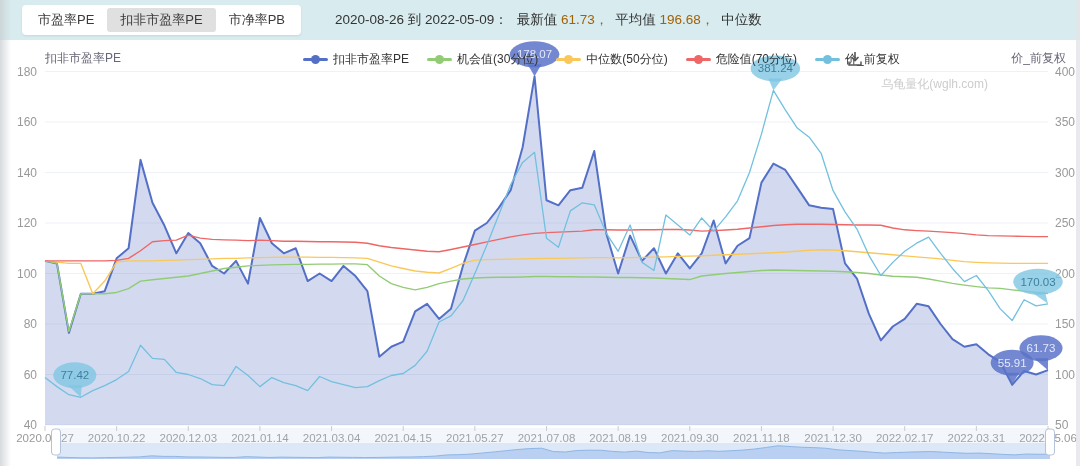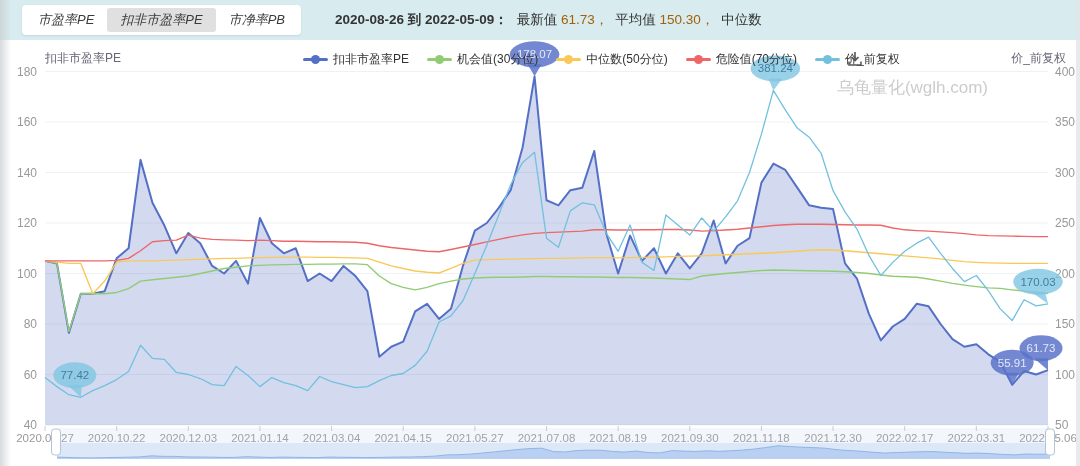--- a/index.html
+++ b/index.html
@@ -6,56 +6,56 @@
   .page{position:relative;width:1080px;height:466px;overflow:hidden;background:#fff;
         font-family:"Liberation Sans","DejaVu Sans",sans-serif;}
   .edge-left{position:absolute;left:0;top:0;width:11px;height:466px;z-index:50;
         background:linear-gradient(to right,#c9ced1,rgba(240,243,243,0));opacity:.75;pointer-events:none;}
   .edge-right{position:absolute;right:0;top:0;width:4px;height:466px;z-index:50;background:#e2e5e8;opacity:.8;}
   
   .topbar{position:absolute;left:0;top:0;width:1080px;height:40px;background:#d8ebee;
           display:flex;align-items:center;box-sizing:border-box;padding-left:22px;}
   .btn-group{display:inline-flex;background:#fff;border-radius:4px;padding:3px;
              box-shadow:0 1px 2px rgba(60,90,100,.12);margin-right:34px;}
-  .btn{padding:3px 13px;font-size:13px;color:#3a3a3a;border-radius:3px;white-space:nowrap;cursor:pointer;font-style:italic;}
+  .btn{padding:3px 13px;font-size:13px;color:#3a3a3a;border-radius:3px;white-space:nowrap;cursor:pointer;}
   .btn.sel{background:#e0e0e0;}
   .stats{font-size:13.5px;color:#333;white-space:nowrap;}
   .stats .st-label{margin-left:7px;}
   .stats .st-val{color:#a16207;}
-  .stats .st-date{color:#333;margin-right:2px;font-weight:bold;}
+  .stats .st-date{color:#333;margin-right:2px;}
   
   .chart{position:absolute;left:0;top:40px;width:1080px;height:426px;background:#fff;}
   .axis-name{position:absolute;top:10px;font-size:12px;color:#667;}
   .axis-name.left{left:45px;}
   .axis-name.right{right:14px;}
   .legend{position:absolute;left:303px;top:11px;display:flex;gap:18px;align-items:center;z-index:3;}
   .lgd-item{display:flex;align-items:center;cursor:pointer;}
   .lgd-marker{position:relative;width:25px;height:11px;margin-right:5px;}
   .lgd-marker .ln{position:absolute;left:0;top:4px;width:25px;height:3px;border-radius:2px;}
   .lgd-marker .dot{position:absolute;left:8px;top:1px;width:9px;height:9px;border-radius:50%;}
   .lgd-label{font-size:12px;color:#333;}
   .download{position:absolute;left:846px;top:10px;width:18px;height:18px;cursor:pointer;z-index:4;}
-  .watermark{position:absolute;right:92px;top:36px;font-size:17px;color:#ccc;z-index:2;}
+  .watermark{position:absolute;right:92px;top:36px;font-size:12px;color:#ccc;z-index:2;}
   svg#plot{position:absolute;left:0;top:0;}
   text{font-family:"Liberation Sans","DejaVu Sans",sans-serif;}
 </style>
 </head>
 <body>
 
 <div class="page">
   <div class="edge-left"></div>
   <div class="edge-right"></div>
 
   <div class="topbar">
     <div class="btn-group" id="metric-group">
         <div class="btn">市盈率PE</div>
         <div class="btn sel">扣非市盈率PE</div>
         <div class="btn">市净率PB</div>
       </div>
-    <div class="stats" id="stats"><span class="st-date">2020-08-26 到 2022-05-09：</span><span class="st-label">最新值 </span><span class="st-val">61.73，</span><span class="st-label">平均值 </span><span class="st-val">150.30，</span><span class="st-label">中位数 </span></div>
+    <div class="stats" id="stats"><span class="st-date">2020-08-26 到 2022-05-09：</span><span class="st-label">最新值 </span><span class="st-val">61.73，</span><span class="st-label">平均值 </span><span class="st-val">196.68，</span><span class="st-label">中位数 </span></div>
   </div>
 
   <div class="chart">
     <div class="axis-name left">扣非市盈率PE</div>
     <div class="legend" id="legend">
         <div class="lgd-item">
           <span class="lgd-marker">
             <span class="ln" style="background: rgb(84, 112, 198);"></span>
             <span class="dot" style="background: rgb(84, 112, 198);"></span>
           </span>

